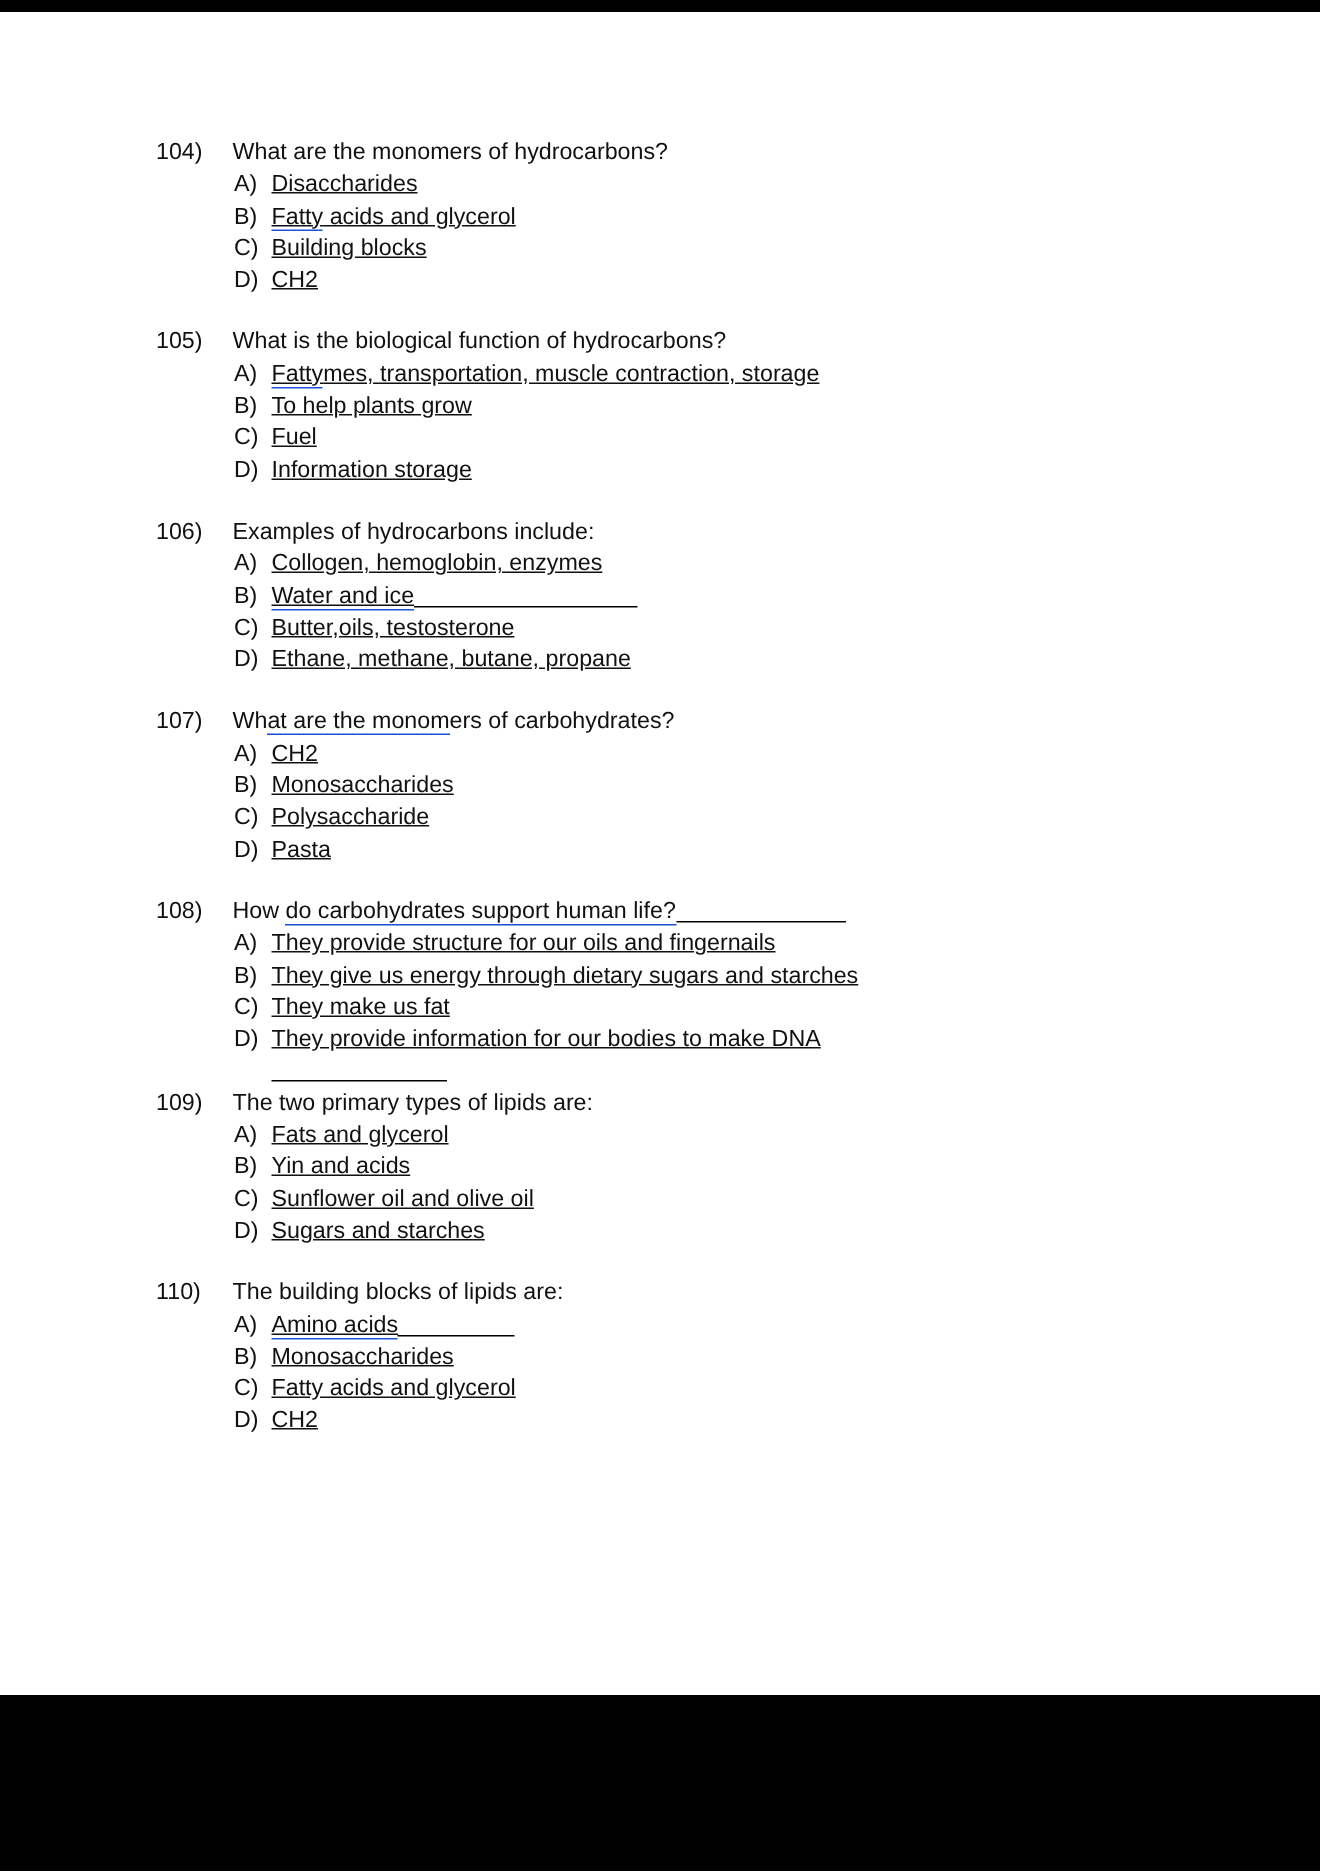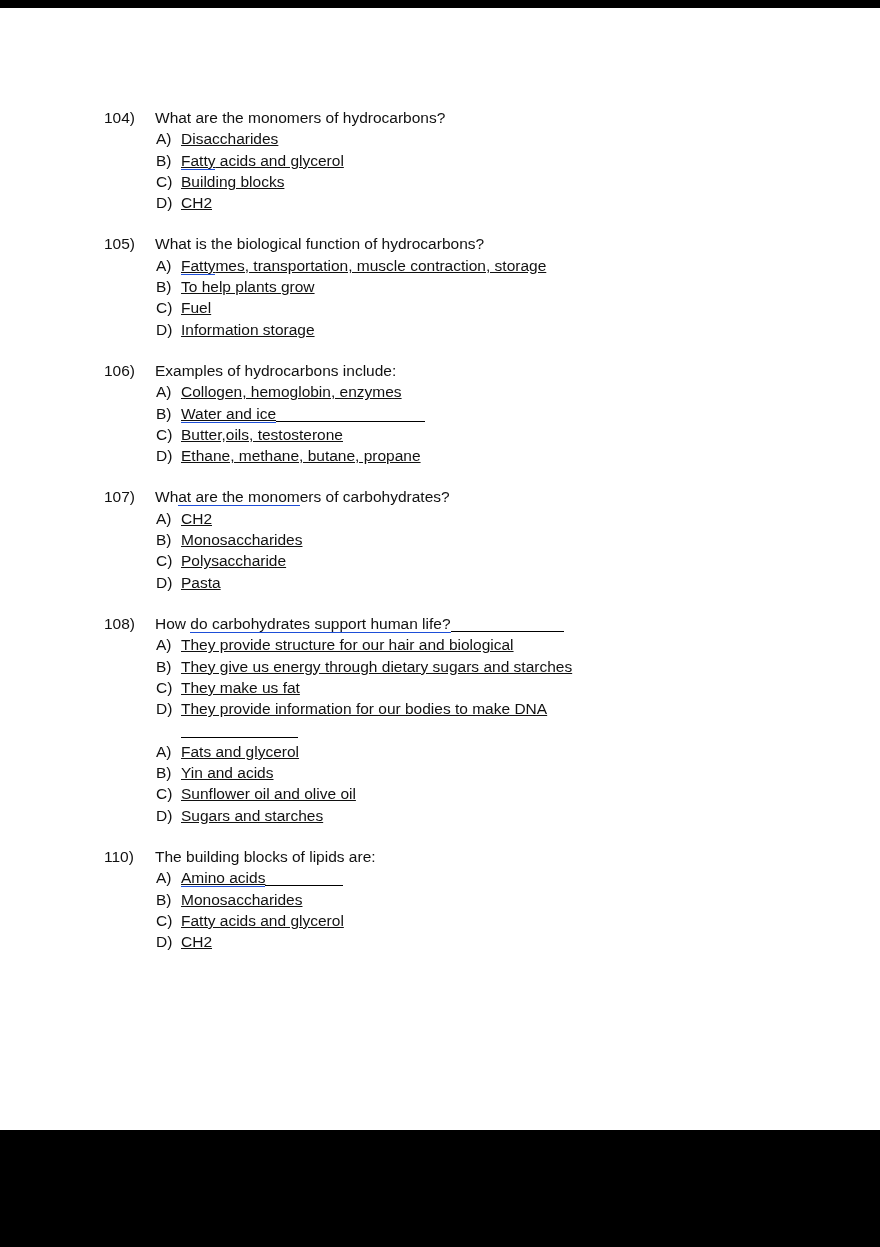--- a/index.html
+++ b/index.html
@@ -25,21 +25,21 @@
   }
   .bottom-bar {
     position: absolute;
     bottom: 0; left: 0;
     width: 880px;
     height: 117px;
     background: #000000;
   }
   .doc {
     position: absolute;
-    top: 107px;
+    top: 91px;
     left: 104px;
     width: 700px;
     line-height: 21.3px;
   }
   .question-block {
     margin-bottom: 20px;
   }
   .question-block.no-gap {
     margin-bottom: 0;
   }
@@ -170,40 +170,44 @@
           <span class="opt-text">Pasta</span>
         </div>
       </div>
       <div class="question-block no-gap">
         <div class="q-row">
           <span class="q-num">108)</span>
           <span class="q-text">How <span class="u">do carbohydrates support human life?</span><span class="tail" style="width: 113px;"></span></span>
         </div>
         <div class="opt-row">
           <span class="opt-label">A)</span>
-          <span class="opt-text">They provide structure for our hair and biological</span>
+          <span class="opt-text">They provide structure for our oils and fingernails</span>
         </div>
         <div class="opt-row">
           <span class="opt-label">B)</span>
           <span class="opt-text">They give us energy through dietary sugars and starches</span>
         </div>
         <div class="opt-row">
           <span class="opt-label">C)</span>
           <span class="opt-text">They make us fat</span>
         </div>
         <div class="opt-row">
           <span class="opt-label">D)</span>
           <span class="opt-text">They provide information for our bodies to make DNA</span>
         </div>
         <div class="opt-row">
           <span class="opt-label"></span>
           <span class="opt-text"><span class="tail" style="width: 117px;"></span></span>
         </div>
       </div>
       <div class="question-block">
+        <div class="q-row">
+          <span class="q-num">109)</span>
+          <span class="q-text">The two primary types of lipids are:</span>
+        </div>
         <div class="opt-row">
           <span class="opt-label">A)</span>
           <span class="opt-text">Fats and glycerol</span>
         </div>
         <div class="opt-row">
           <span class="opt-label">B)</span>
           <span class="opt-text">Yin and acids</span>
         </div>
         <div class="opt-row">
           <span class="opt-label">C)</span>

